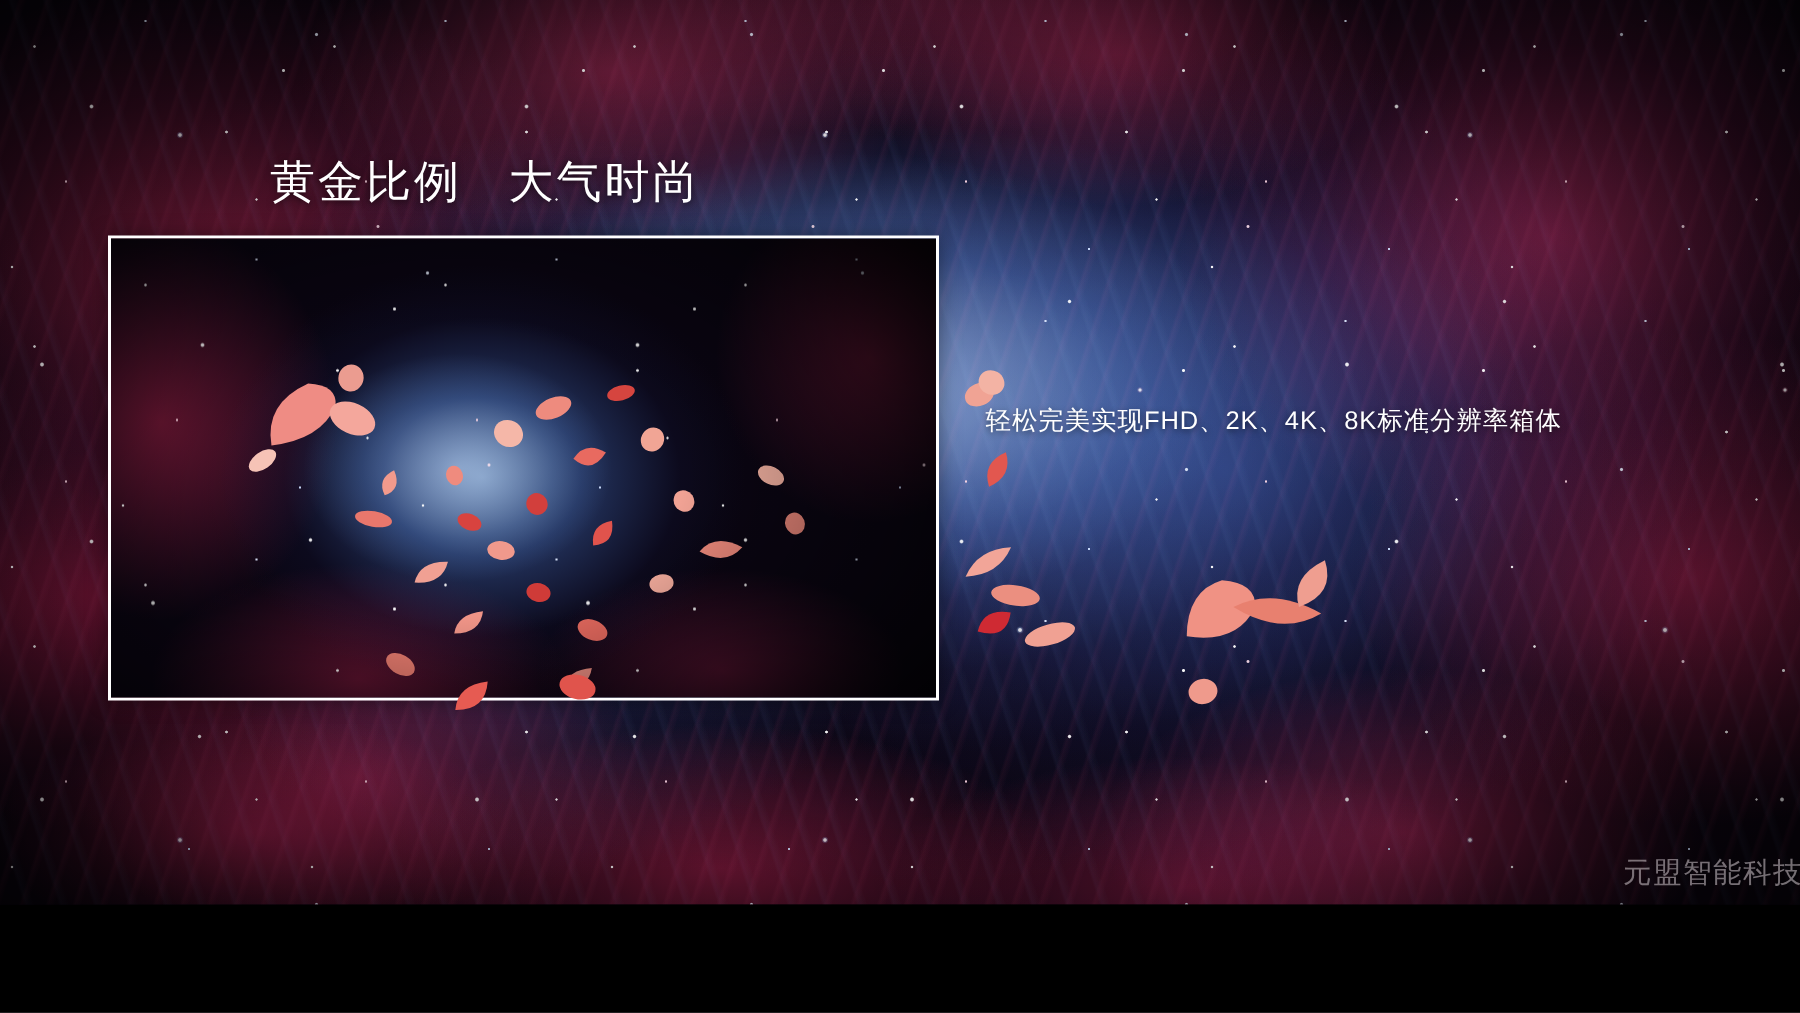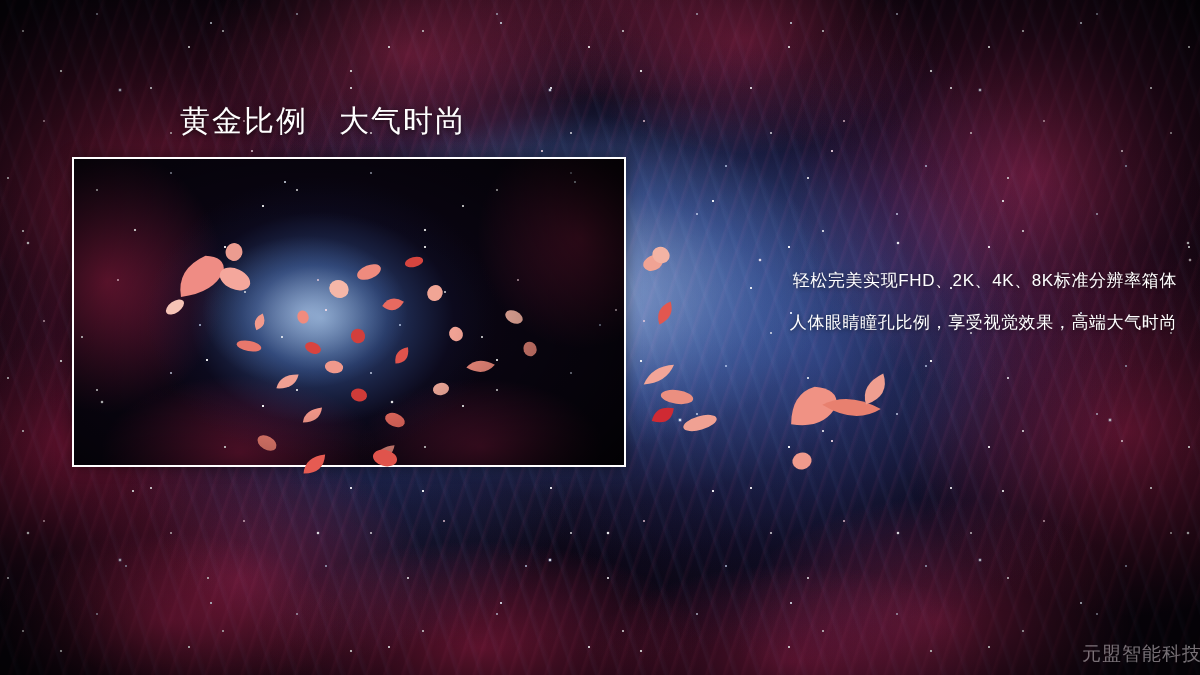--- a/index.html
+++ b/index.html
@@ -4,21 +4,21 @@
 <style>
   * { margin:0; padding:0; box-sizing:border-box; }
   html, body {
     width:1200px; height:675px;
     background:#000;
     overflow:hidden;
     font-family:"Liberation Sans", "DejaVu Sans", sans-serif;
   }
   #slide {
     position:relative;
-    width:1200px; height:675px;
+    width:1200px; height:603px;
     overflow:hidden;
     background:#07030a;
   }
 
   
   .nebula-layer { position:absolute; inset:0; pointer-events:none; }
 
   .neb-base {
     background:
       radial-gradient(ellipse 46% 52% at 50% 44%, rgba(150,190,255,0.50) 0%, rgba(70,110,200,0.34) 30%, rgba(30,40,90,0.12) 58%, rgba(0,0,0,0) 76%),
@@ -153,21 +153,20 @@
     left:657px; top:260px;
     width:520px;
   }
   #body-text .line {
     font-size:17px;
     line-height:42px;
     color:#ffffff;
     letter-spacing:0.6px;
     white-space:nowrap;
     text-shadow:0 1px 4px rgba(0,0,0,0.55);
-    text-align:right;
   }
   #watermark {
     position:absolute;
     right:-2px; bottom:8px;
     font-size:19px;
     color:rgba(210,200,205,0.55);
     letter-spacing:1px;
     white-space:nowrap;
   }
 </style>
@@ -397,18 +396,17 @@
   <div class="petal" style="left:372px; top:448px; width:26px; height:20px; transform:rotate(14deg);">
     <svg viewBox="0 0 100 70">
         <ellipse cx="50" cy="35" rx="47" ry="31" fill="#e0544c"></ellipse>
       </svg>
   </div>
 
   <div id="title">黄金比例   大气时尚</div>
 
   <div id="body-text">
     <div class="line">轻松完美实现FHD、2K、4K、8K标准分辨率箱体</div>
-    <div class="line">人体眼睛瞳孔比例，享受视觉效果，高端大气时尚</div>
   </div>
 
   <div id="watermark">元盟智能科技</div>
 
 </div>
 
 </body></html>

